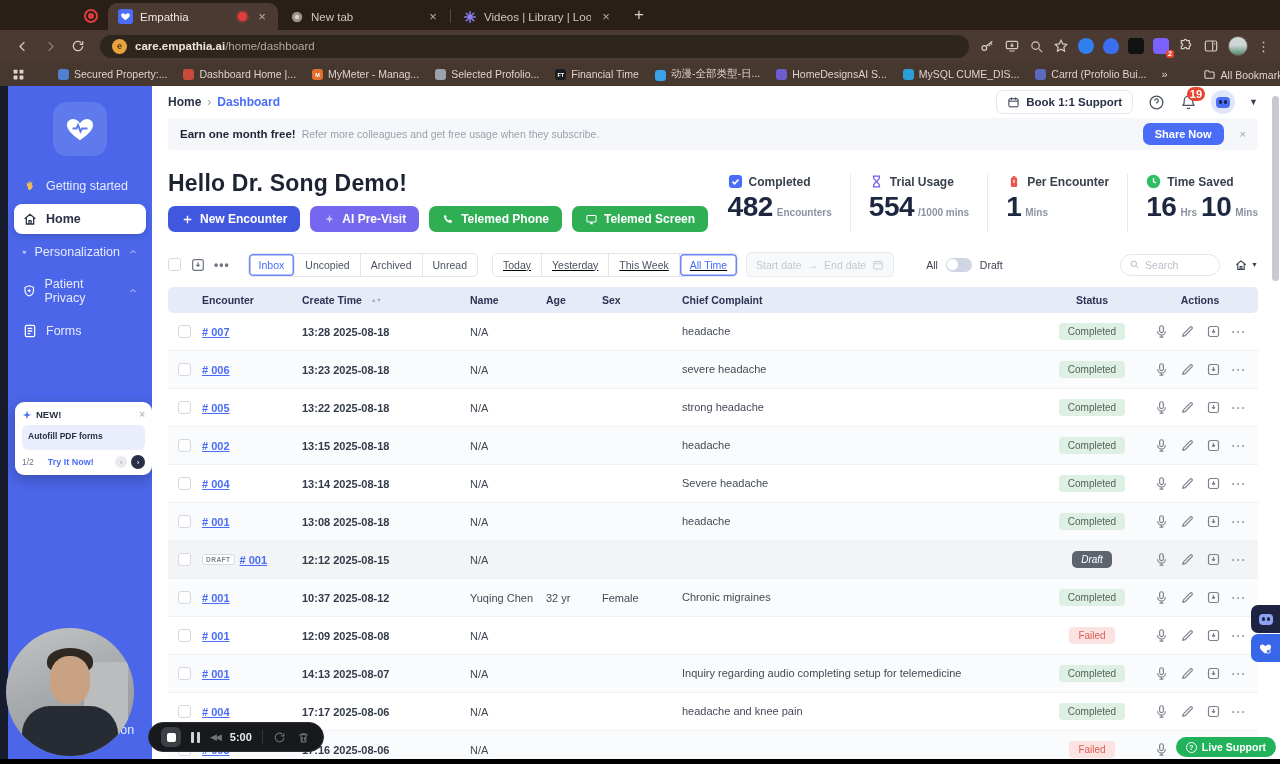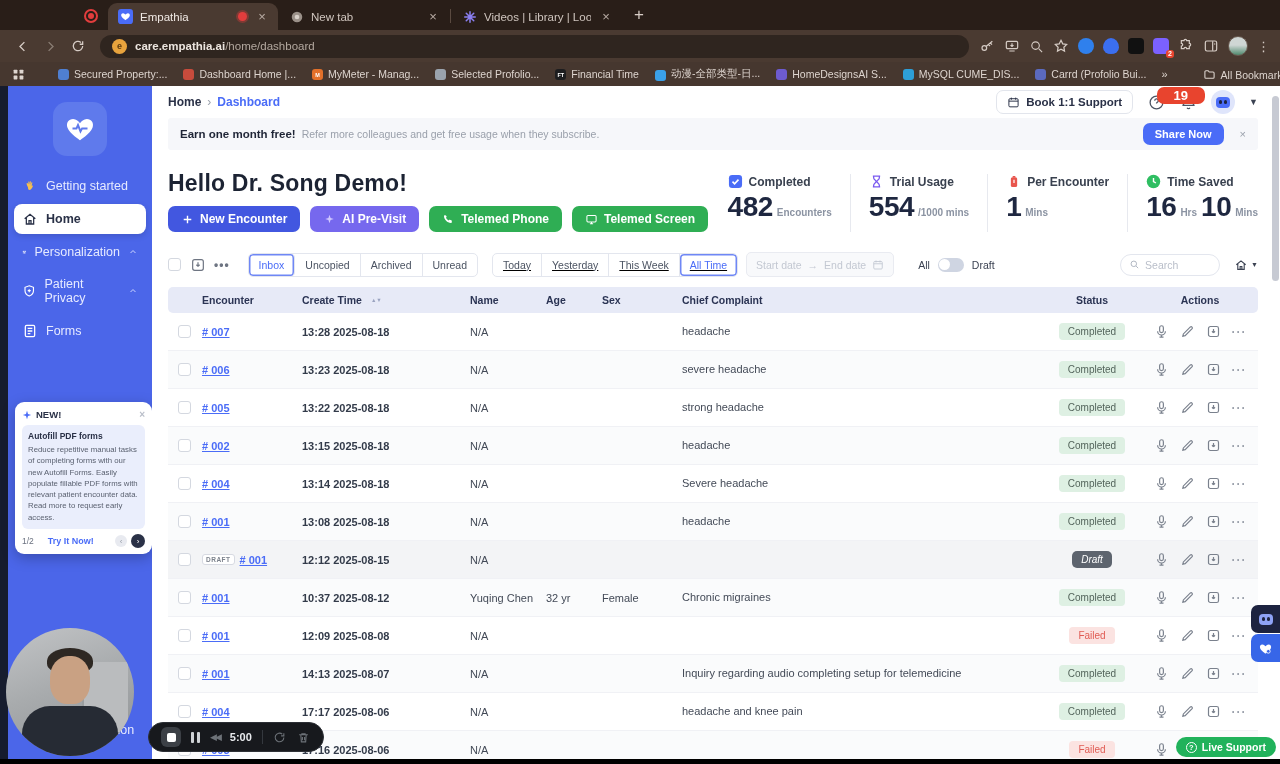--- a/index.html
+++ b/index.html
@@ -74,22 +74,22 @@
   
   .main { flex:1; position:relative; background:#fff; min-width:0; }
   .topbar { height:32px; display:flex; align-items:center; padding:0 22px 0 16px; }
   .crumb { font-size:12px; font-weight:bold; color:#2a3147; display:flex; gap:6px; align-items:center;}
   .crumb .sep { color:#9aa0ab; font-weight:normal; }
   .crumb .cur { color:#4a6cf7; }
   .topbar-right { margin-left:auto; display:flex; align-items:center; gap:14px; }
   .book-btn { display:flex; align-items:center; gap:6px; border:1px solid #e2e5ec; border-radius:7px; height:24px;
               padding:0 10px; font-size:11.5px; font-weight:bold; color:#2a3147; background:#fff; }
   .top-ic { width:18px; height:18px; color:#4b5362; position:relative; }
-  .notif-badge { position:absolute; top:-6px; right:-8px; background:#e8442e; color:#fff; font-size:13px; font-weight:bold;
-                 border-radius:7px; padding:1px 17px; }
+  .notif-badge { position:absolute; top:-6px; right:-8px; background:#e8442e; color:#fff; font-size:11px; font-weight:bold;
+                 border-radius:7px; padding:1px 3px; }
   .avatar-app { width:24px; height:24px; border-radius:50%; background:#dfe5fb; display:flex; align-items:center; justify-content:center; }
   .caret { color:#3b4252; font-size:9px; }
 
   .banner { margin:0 22px 0 16px; height:32px; background:#f6f7fa; border-radius:3px; display:flex; align-items:center;
             padding:0 12px; gap:6px; }
   .banner b { font-size:11.5px; color:#1f2536; }
   .banner span.txt { font-size:10.5px; color:#9aa0ab; }
   .share-btn { margin-left:auto; background:#4a6cf7; color:#fff; font-size:11px; font-weight:bold; border-radius:7px;
                height:22px; padding:0 12px; display:flex; align-items:center; }
   .banner .close { color:#9aa0ab; font-size:11px; margin-left:10px; }
@@ -436,21 +436,20 @@
         <span class="icn">
             <svg width="10" height="10" viewBox="0 0 24 24" fill="#4a6cf7">
               <path d="M12 2l2.4 7.6L22 12l-7.6 2.4L12 22l-2.4-7.6L2 12l7.6-2.4z"></path>
             </svg>
           </span>
         <span>NEW!</span>
         <span class="close">×</span>
       </div>
       <div class="new-card-box">
         <div class="new-card-title">Autofill PDF forms</div>
-        <div class="new-card-body">Reduce repetitive manual tasks of completing forms with our new Autofill Forms. Easily populate fillable PDF forms with relevant patient encounter data. Read more to request early access.</div>
       </div>
       <div class="new-card-foot">
         <span>1/2</span>
         <span class="new-card-cta">Try It Now!</span>
         <span class="pg-dot pg-prev">‹</span>
         <span class="pg-dot pg-next">›</span>
       </div>
     </div>
 
     <div class="side-bottom">
@@ -651,21 +650,21 @@
         <span>Start date</span>
         <span>→</span>
         <span>End date</span>
         <span class="icn" style="color:#c3c8d2;">
             <svg width="12" height="12" viewBox="0 0 24 24" fill="none" stroke="currentColor" stroke-width="1.8">
               <rect x="3.5" y="5" width="17" height="15" rx="2"></rect>
               <path d="M3.5 9.5h17M8 3v4M16 3v4"></path>
             </svg>
           </span>
       </div>
-      <span class="tgl-label" style="margin-left:16px;">All</span>
+      <span class="tgl-label" style="margin-left:24px;">All</span>
       <span class="toggle"></span>
       <span class="tgl-label">Draft</span>
       <div class="search">
         <span class="icn">
             <svg width="11" height="11" viewBox="0 0 24 24" fill="none" stroke="currentColor" stroke-width="2">
               <circle cx="10.5" cy="10.5" r="6"></circle>
               <path d="M15.5 15.5L20 20"></path>
             </svg>
           </span>
         <input placeholder="Search" style="">

